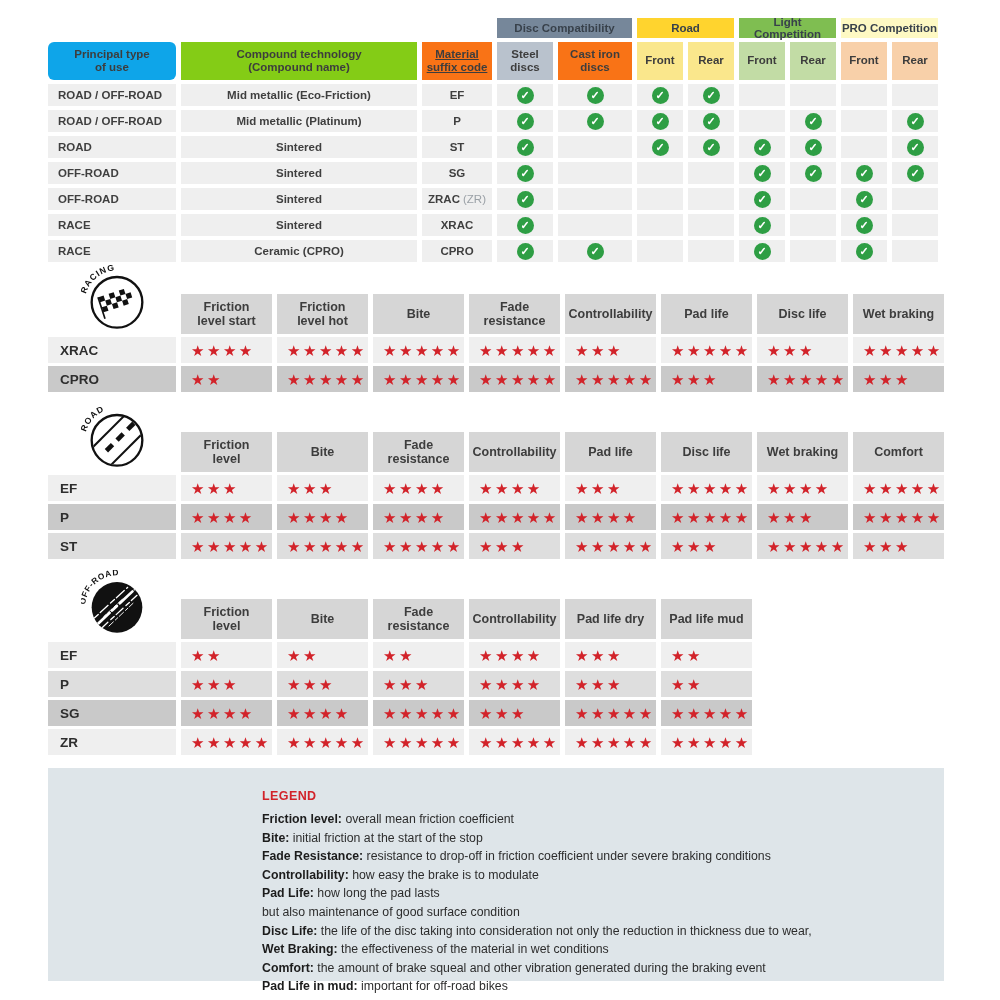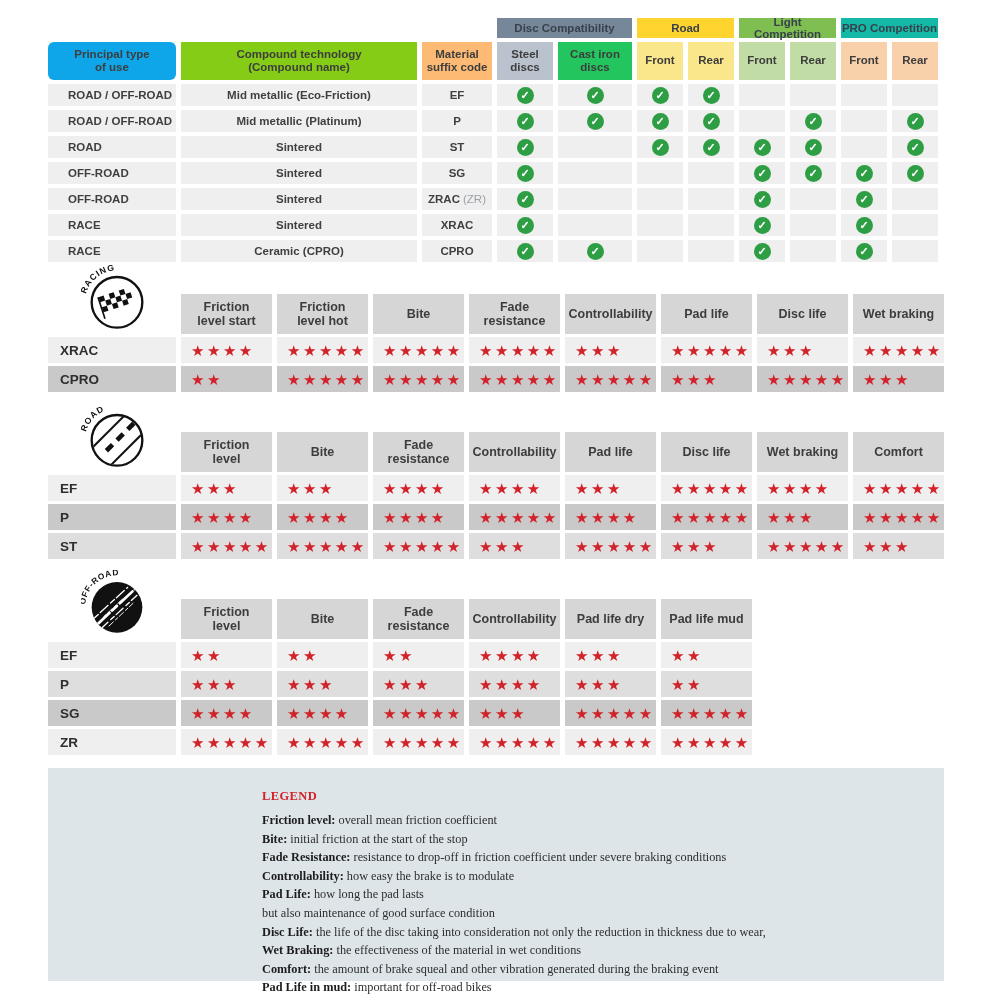--- a/index.html
+++ b/index.html
@@ -7,67 +7,67 @@
   .content{margin-left:48px;width:896px;padding-top:18px;}
 
   
   .compat-grid{display:grid;grid-template-columns:128px 236px 70px 56px 74px repeat(6,46px);
     grid-template-rows:20px 38px repeat(7,22px);gap:4px 5px;}
   .gcell{display:flex;align-items:center;justify-content:center;text-align:center;
     font-size:11.5px;font-weight:bold;color:#38414b;}
   .group-spacer{grid-column:1 / span 3;background:transparent;}
   .colhead{background:#D6D6D6;white-space:pre-line;line-height:1.15;color:#3d3d3d;}
   .rowcell{background:#EFEFEF;color:#3f3f3f;}
-  .rowcell.left{justify-content:flex-start;padding-left:20px;}
+  .rowcell.left{justify-content:flex-start;padding-left:10px;}
   .code-note{color:#9aa0a6;margin-left:3px;font-weight:normal;}
   .check{width:17px;height:17px;border-radius:50%;display:flex;align-items:center;justify-content:center;
     color:#fff;font-size:11px;font-weight:bold;line-height:1;}
 
   
   .section{position:relative;}
   .sec-racing{margin-top:32px;}
   .sec-road{margin-top:40px;}
   .sec-offroad{margin-top:40px;}
   .section-icon{position:absolute;left:33px;top:-29px;width:72px;height:72px;}
   .rating-grid{display:grid;gap:3px 5px;}
   .rhead{background:#D6D6D6;display:flex;align-items:center;justify-content:center;text-align:center;
     font-size:12.5px;font-weight:bold;color:#3d3d3d;line-height:1.15;padding:0 8px;box-sizing:border-box;}
   .corner{background:transparent;}
   .rlabel{display:flex;align-items:center;padding-left:12px;font-size:13.5px;font-weight:bold;color:#2e2e2e;}
   .stars{display:flex;align-items:center;padding-left:10px;font-size:15px;letter-spacing:2.5px;line-height:1;}
 
   
   .legend-box{margin-top:13px;width:896px;height:213px;background:#DEE5E9;box-sizing:border-box;}
-  .legend-inner{margin-left:214px;padding-top:21px;font-family:Liberation Serif, serif;}
+  .legend-inner{margin-left:214px;padding-top:21px;}
   .legend-title{font-size:12.5px;font-weight:bold;letter-spacing:.4px;margin-bottom:7px;}
   .legend-item{font-size:12.3px;color:#2d2d2d;line-height:18.6px;}
   .legend-item b{color:#1c1c1c;}
 
   svg text{font-family:"Liberation Sans",sans-serif;}
 </style>
 </head>
 <body>
 
 <div class="content">
 
   <div class="compat-grid">
       <div class="group-spacer"></div>
       <div class="gcell" style="grid-column: 4 / span 2; background: rgb(118, 135, 154);">Disc Compatibility</div>
       <div class="gcell" style="grid-column: 6 / span 2; background: rgb(255, 212, 46);">Road</div>
       <div class="gcell" style="grid-column: 8 / span 2; background: rgb(127, 190, 81);">Light Competition</div>
-      <div class="gcell" style="grid-column: 10 / span 2; background: #14b8a6;">PRO Competition</div>
+      <div class="gcell" style="grid-column: 10 / span 2; background: #fef9c3;">PRO Competition</div>
       <div class="gcell colhead" style="background: #0ea5e9; border-radius: 6px;">Principal type
 of use</div>
       <div class="gcell colhead" style="background: #84cc16;">Compound technology
 (Compound name)</div>
-      <div class="gcell colhead" style="background: #fdba74;">Material
+      <div class="gcell colhead" style="background: #f97316; text-decoration: underline;">Material
 suffix code</div>
       <div class="gcell colhead" style="background: rgb(185, 194, 205);">Steel
 discs</div>
-      <div class="gcell colhead" style="background: #22c55e;">Cast iron
+      <div class="gcell colhead" style="background: #f97316;">Cast iron
 discs</div>
       <div class="gcell colhead" style="background: rgb(250, 231, 140);">Front</div>
       <div class="gcell colhead" style="background: rgb(250, 231, 140);">Rear</div>
       <div class="gcell colhead" style="background: rgb(194, 220, 165);">Front</div>
       <div class="gcell colhead" style="background: rgb(194, 220, 165);">Rear</div>
       <div class="gcell colhead" style="background: rgb(248, 208, 169);">Front</div>
       <div class="gcell colhead" style="background: rgb(248, 208, 169);">Rear</div>
       <div class="gcell rowcell left">ROAD / OFF-ROAD</div>
       <div class="gcell rowcell">Mid metallic (Eco-Friction)</div>
       <div class="gcell rowcell">EF</div>

